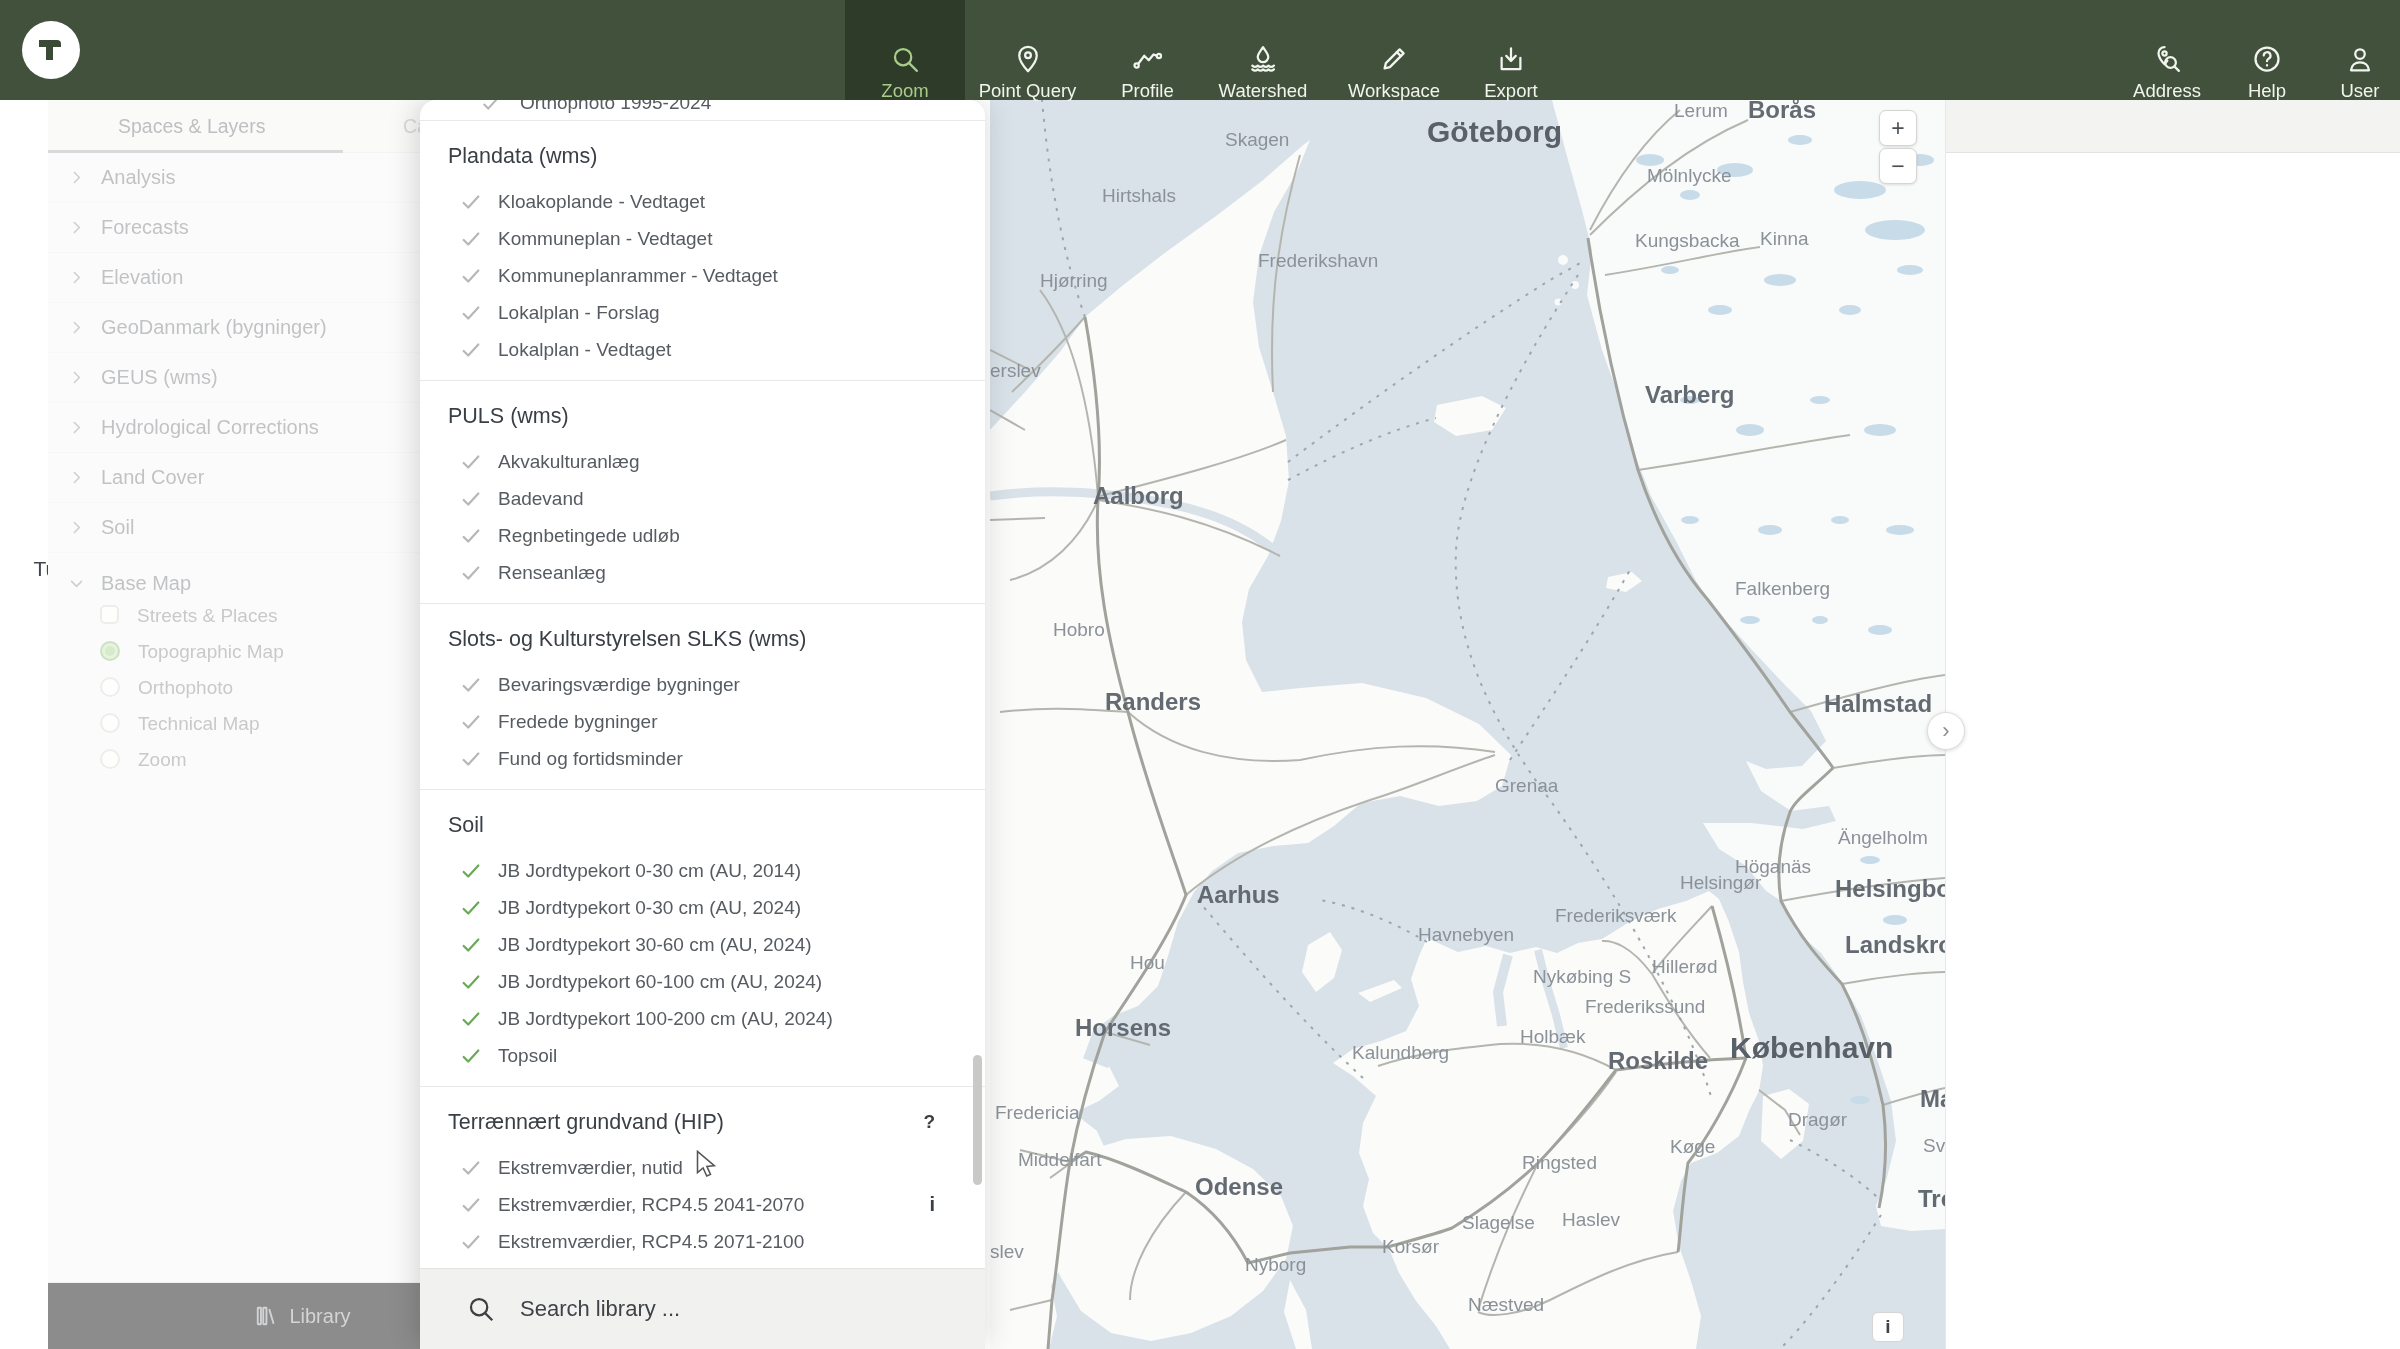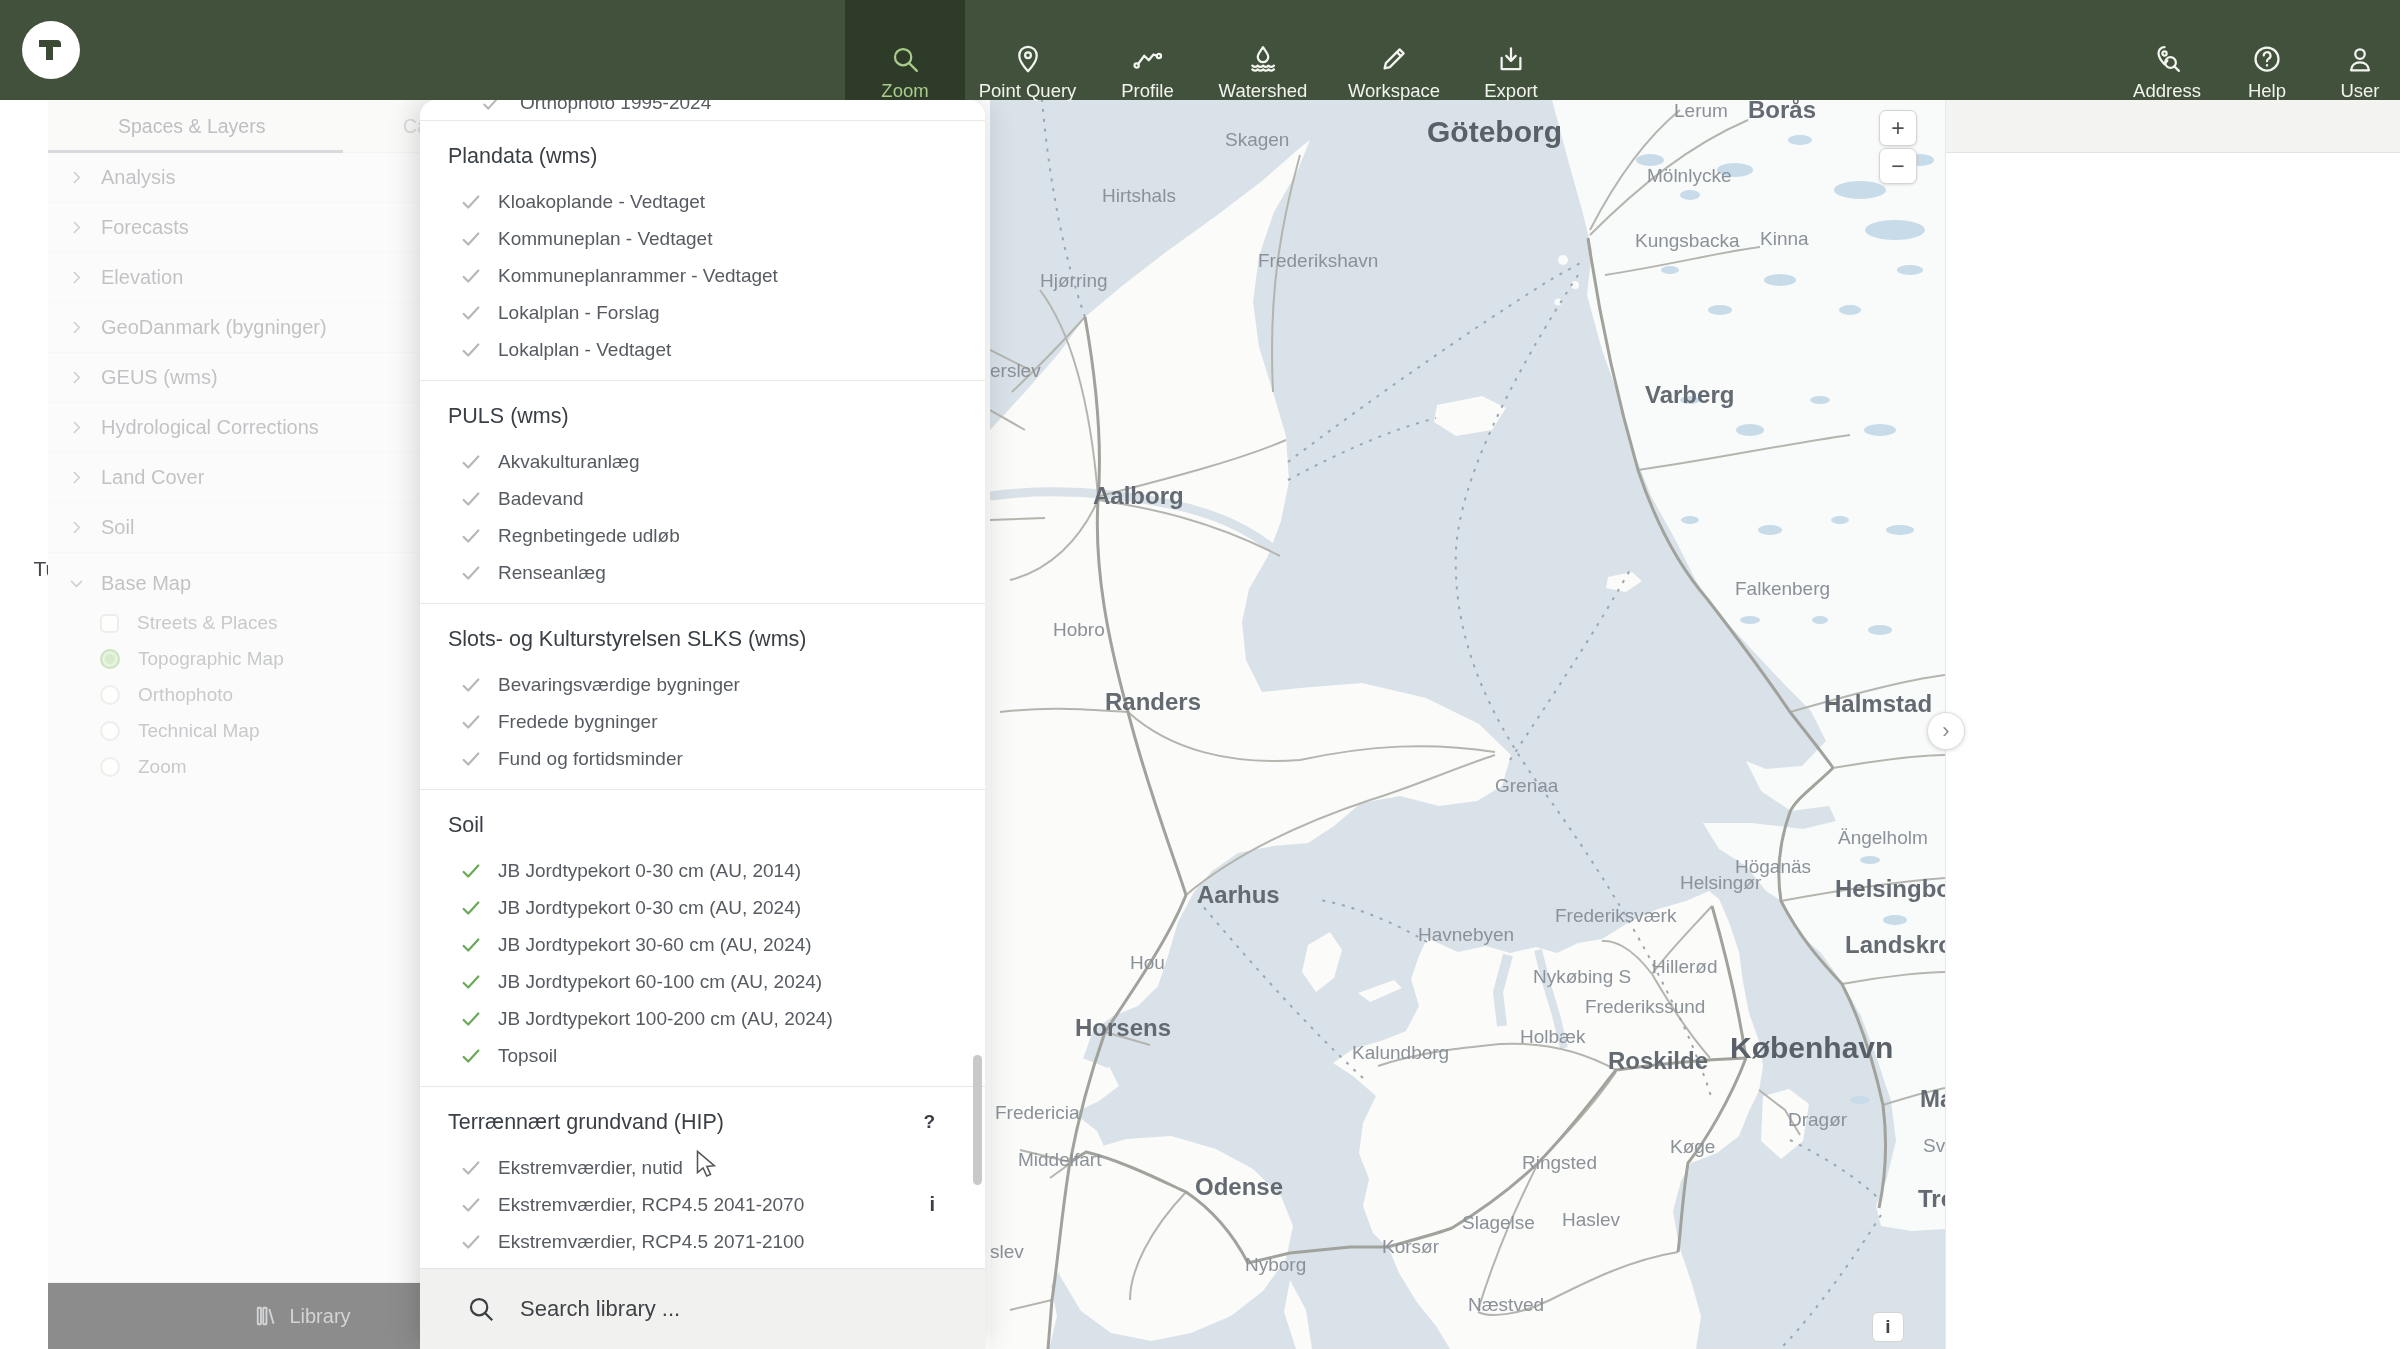--- a/index.html
+++ b/index.html
@@ -16,21 +16,21 @@
 
   
   #sidebar{position:absolute;left:0;top:100px;width:420px;height:1249px;background:#f7f7f5;z-index:10;margin-left:48px;}
   #sb-tabs{position:relative;height:52px;background:#f3f3f1;border-bottom:1px solid #e6e6e4;}
   #tab-spaces{position:absolute;left:70px;top:0;height:52px;display:flex;align-items:center;font-size:19.5px;color:#6d7277;}
   #tab-canvases{position:absolute;left:355px;top:0;height:52px;display:flex;align-items:center;font-size:19.5px;color:#a8adb1;}
   #sb-underline{position:absolute;left:0;top:50px;width:295px;height:3px;background:#a9adb0;}
   .sb-row{height:49px;display:flex;align-items:center;gap:16px;padding-left:20px;border-bottom:1px solid #ededeb;font-size:20px;color:#75797e;cursor:pointer;}
   .sb-row svg{stroke:#8e9397;flex:0 0 auto;}
   #sb-basemap-hdr{height:44px;border-bottom:none;margin-top:8px;}
-  .sb-sub{height:36px;display:flex;align-items:center;gap:18px;padding-left:52px;font-size:19px;color:#83878c;cursor:pointer;}
+  .sb-sub{height:36px;display:flex;align-items:flex-start;gap:18px;padding-left:52px;font-size:19px;color:#83878c;cursor:pointer;}
   .ctl-box{width:19px;height:19px;border:2px solid #d8d8d5;border-radius:5px;box-sizing:border-box;background:#fcfcfb;}
   .ctl-radio{width:20px;height:20px;border:2px solid #d8d8d5;border-radius:50%;box-sizing:border-box;background:#fcfcfb;}
   .ctl-radio.on{background:#a9d18f;border-color:#8fbf77;box-shadow:inset 0 0 0 3px #c9e4b8;}
   #sb-veil{position:absolute;left:0;top:0;width:100%;height:100%;background:rgba(255,255,255,0.55);z-index:5;pointer-events:none;}
   #library-bar{position:absolute;left:0;bottom:0;width:420px;height:66px;background:#000000;border-top:1px solid #e2e2e0;display:flex;align-items:center;justify-content:center;}
   #library-bar .inner{display:flex;align-items:center;gap:12px;margin-left:90px;color:#9ba0a4;font-size:20px;cursor:pointer;}
 
   
   #map-wrap{position:absolute;left:990px;top:100px;width:955px;height:1249px;z-index:1;background:#d9e2e9;}
   #map-svg{display:block;}

